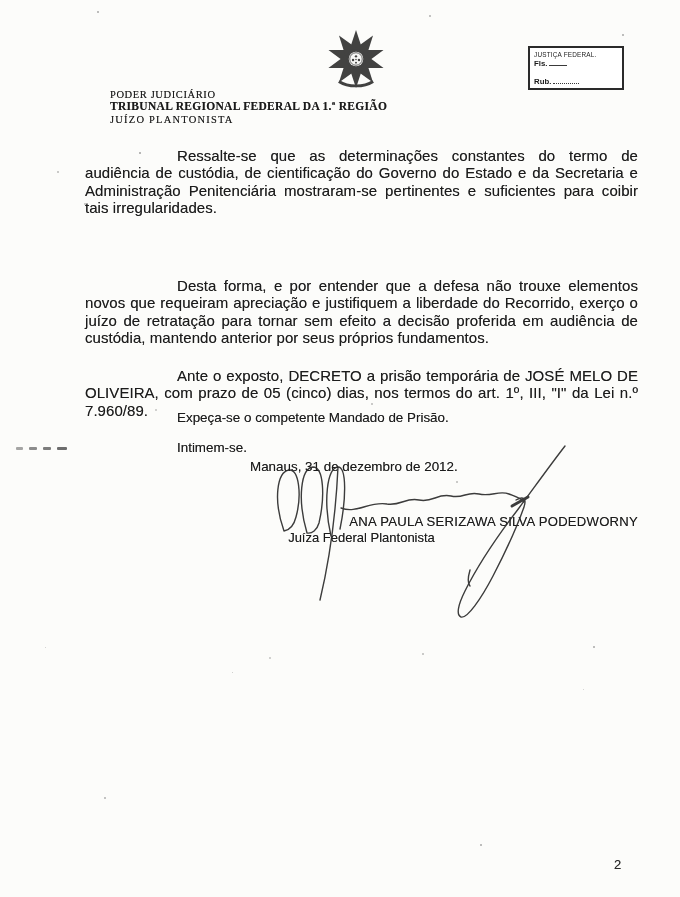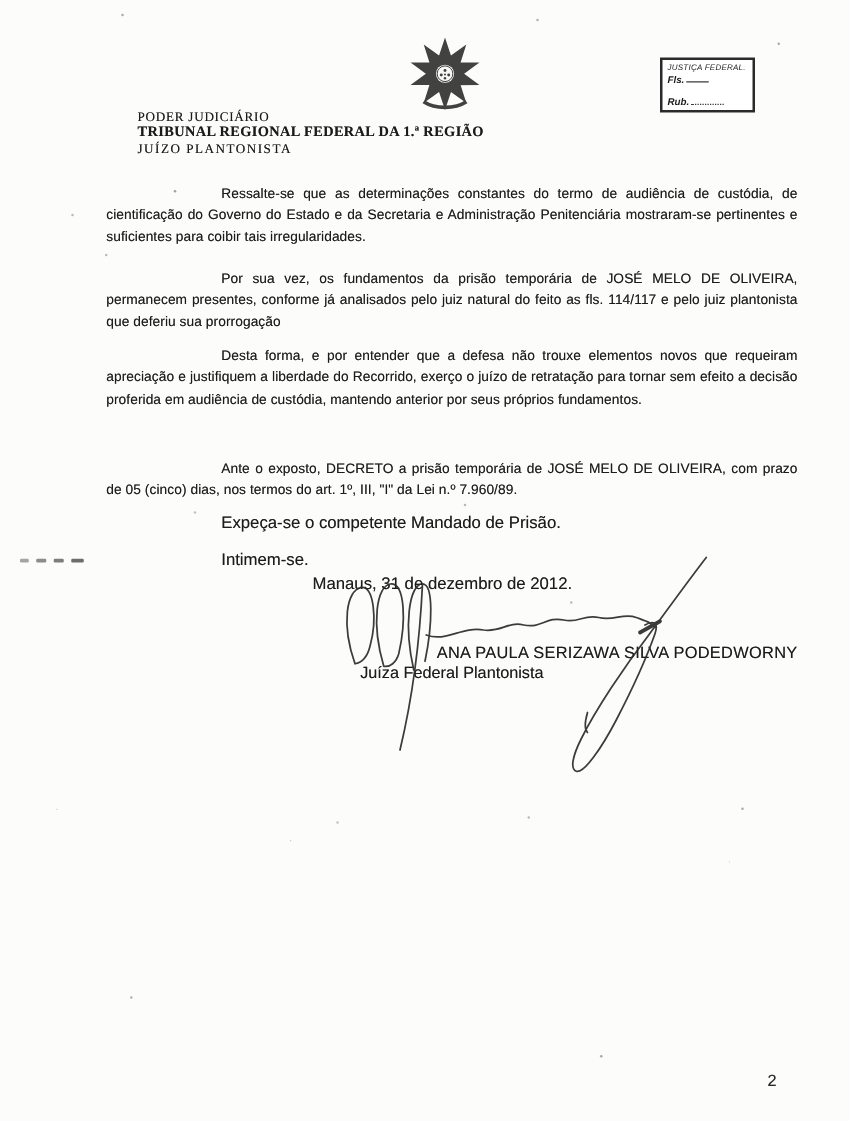--- a/index.html
+++ b/index.html
@@ -10,29 +10,29 @@
   }
   .ink{text-shadow:0 0 .4px rgba(25,25,25,.55);}
   
   .emblem{position:absolute;left:321px;top:30px;width:70px;height:58px;opacity:.9;filter:blur(.3px);}
   .header-text{position:absolute;left:110px;top:89px;width:485px;text-align:left;
     font-family:"Liberation Serif",serif;color:#1b1b1b;}
   .hl1{font-size:10.5px;letter-spacing:.6px;line-height:11px;}
   .hl2{font-size:11.5px;font-weight:bold;letter-spacing:.3px;line-height:11.5px;margin-top:1px;}
   .hl3{font-size:10.5px;letter-spacing:1.2px;line-height:11px;margin-top:1px;}
   
-  .stamp{position:absolute;left:528px;top:46px;width:76px;height:44px;border:2px solid #2a2a2a;background:#fff;box-sizing:border-box;font-style:italic;}
+  .stamp{position:absolute;left:528px;top:46px;width:96px;height:44px;border:2px solid #2a2a2a;background:#fff;box-sizing:border-box;}
   .stamp-title{font-size:6.4px;letter-spacing:.2px;margin:3px 0 0 4px;color:#222;}
   .stamp-row{font-size:7.8px;font-weight:bold;margin:0 0 0 4px;color:#1a1a1a;}
   .stamp-row.fls{margin-top:1px;}
   .stamp-row.rub{position:absolute;bottom:2px;left:0;margin-left:4px;text-align:right;}
   .blank{display:inline-block;width:18px;height:6px;border-bottom:1.3px solid #3a3a3a;margin-left:2px;}
   .blank.dots{border-bottom-style:dotted;width:26px;}
   
-  .para{position:absolute;left:85px;width:553px;font-size:11px;line-height:17.3px;
+  .para{position:absolute;left:85px;width:553px;font-size:15px;line-height:17.3px;
     text-align:justify;text-indent:92px;letter-spacing:.05px;}
   .p1{top:147px}.p2{top:215px}.p3{top:277px}.p4{top:367px}
   .cmd{position:absolute;left:177px;font-size:13.4px;line-height:17px;}
   .cmd1{top:409px}.cmd2{top:439px}
   .dateline{position:absolute;left:250px;top:459px;font-size:13.4px;}
   .signblock{position:absolute;left:85px;top:514px;width:553px;text-align:center;}
   .sig-name{font-size:13.1px;letter-spacing:.25px;line-height:15px;text-align:right;}
   .sig-role{font-size:13px;line-height:15px;margin-top:1px;}
   .pagenum{position:absolute;left:614px;top:857px;font-size:13px;color:#2a2a2a;}
   
@@ -70,21 +70,20 @@
     <div class="hl3">JUÍZO PLANTONISTA</div>
   </div>
 
   <div class="stamp">
     <div class="stamp-title">JUSTIÇA FEDERAL.</div>
     <div class="stamp-row fls"><span>Fls.</span><span class="blank"></span></div>
     <div class="stamp-row rub"><span>Rub.</span><span class="blank dots"></span></div>
   </div>
 
   <div class="para p1 ink">Ressalte-se que as determinações constantes do termo de audiência de custódia, de cientificação do Governo do Estado e da Secretaria e Administração Penitenciária mostraram-se pertinentes e suficientes para coibir tais irregularidades.</div>
-  <div class="para p2 ink">Por sua vez, os fundamentos da prisão temporária de JOSÉ MELO DE OLIVEIRA, permanecem presentes, conforme já analisados pelo juiz natural do feito as fls. 114/117 e pelo juiz plantonista que deferiu sua prorrogação</div>
   <div class="para p3 ink">Desta forma, e por entender que a defesa não trouxe elementos novos que requeiram apreciação e justifiquem a liberdade do Recorrido, exerço o juízo de retratação para tornar sem efeito a decisão proferida em audiência de custódia, mantendo anterior por seus próprios fundamentos.</div>
   <div class="para p4 ink">Ante o exposto, DECRETO a prisão temporária de JOSÉ MELO DE OLIVEIRA, com prazo de 05 (cinco) dias, nos termos do art. 1º, III, "I" da Lei n.º 7.960/89.</div>
 
   <div class="cmd cmd1 ink">Expeça-se o competente Mandado de Prisão.</div>
   <div class="cmd cmd2 ink">Intimem-se.</div>
 
   <div class="dateline ink">Manaus, 31 de dezembro de 2012.</div>
 
   <div class="signblock ink">
     <div class="sig-name">ANA PAULA SERIZAWA SILVA PODEDWORNY</div>

